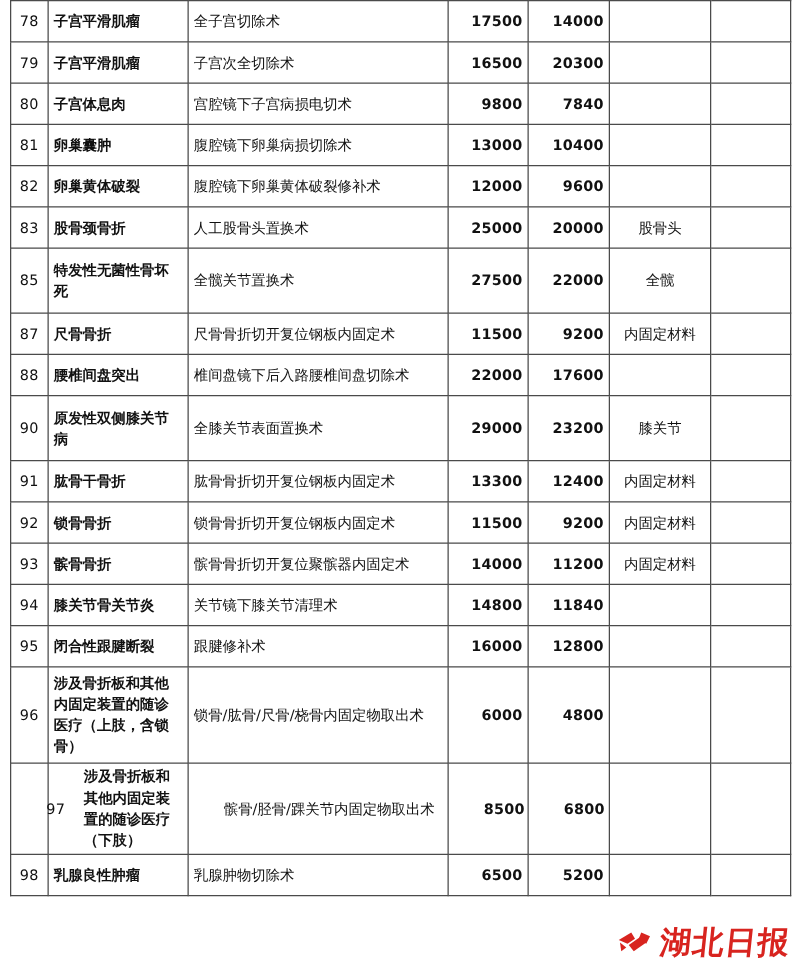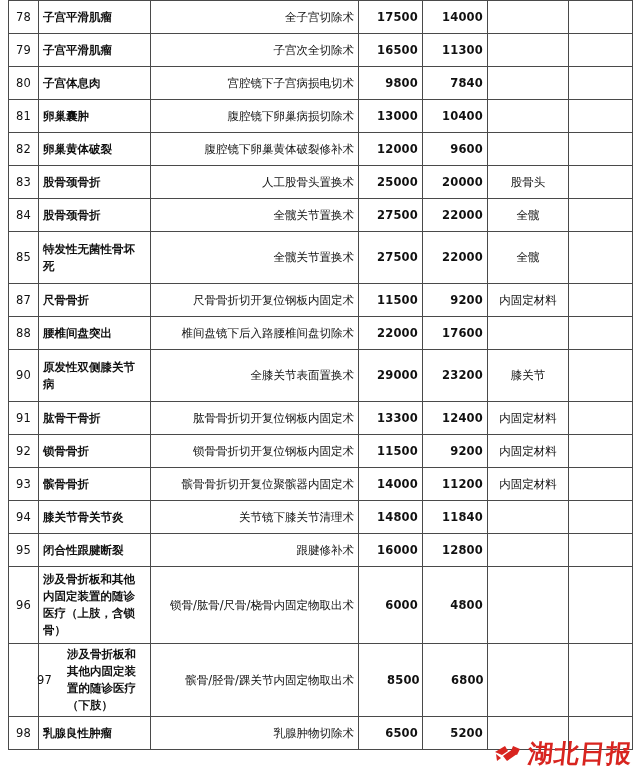--- a/index.html
+++ b/index.html
@@ -39,21 +39,21 @@
   col.c-id    { width: 30px; }
   col.c-diag  { width: 112px; }
   col.c-proc  { width: 208px; }
   col.c-p1    { width: 64px; }
   col.c-p2    { width: 65px; }
   col.c-mat   { width: 81px; }
   col.c-note  { width: 64px; }
 
   td.id    { text-align: center; font-size: 11px; letter-spacing: 0.3px; }
   td.diag  { text-align: left; padding-left: 7px; font-weight: bold; margin-left: 36px; }
-  td.proc  { text-align: right; padding-left: 7px; }
+  td.proc  { text-align: left; padding-left: 7px; }
   td.price { text-align: right; font-size: 11px; letter-spacing: 0.2px; font-weight: bold; }
   td.mat   { text-align: center; }
   td.note  { text-align: center; }
 
   tr.r1 td { height: 28px; }
   tr.r2 td { height: 47px; }
   tr.r3 td { height: 52px; padding-left: 28px; }
   tr.r4 td { height: 72px; }
 
   tr.r2 td.diag, tr.r3 td.diag, tr.r4 td.diag,
@@ -113,21 +113,21 @@
           <td class="price">17500</td>
           <td class="price">14000</td>
           <td class="mat"></td>
           <td class="note"></td>
         </tr>
         <tr class="r1">
           <td class="id">79</td>
           <td class="diag">子宫平滑肌瘤</td>
           <td class="proc">子宫次全切除术</td>
           <td class="price">16500</td>
-          <td class="price">11300</td>
+          <td class="price">20300</td>
           <td class="mat"></td>
           <td class="note"></td>
         </tr>
         <tr class="r1">
           <td class="id">80</td>
           <td class="diag">子宫体息肉</td>
           <td class="proc">宫腔镜下子宫病损电切术</td>
           <td class="price">9800</td>
           <td class="price">7840</td>
           <td class="mat"></td>
@@ -151,29 +151,20 @@
           <td class="mat"></td>
           <td class="note"></td>
         </tr>
         <tr class="r1">
           <td class="id">83</td>
           <td class="diag">股骨颈骨折</td>
           <td class="proc">人工股骨头置换术</td>
           <td class="price">25000</td>
           <td class="price">20000</td>
           <td class="mat">股骨头</td>
-          <td class="note"></td>
-        </tr>
-        <tr class="r1">
-          <td class="id">84</td>
-          <td class="diag">股骨颈骨折</td>
-          <td class="proc">全髋关节置换术</td>
-          <td class="price">27500</td>
-          <td class="price">22000</td>
-          <td class="mat">全髋</td>
           <td class="note"></td>
         </tr>
         <tr class="r2">
           <td class="id">85</td>
           <td class="diag">特发性无菌性骨坏死</td>
           <td class="proc">全髋关节置换术</td>
           <td class="price">27500</td>
           <td class="price">22000</td>
           <td class="mat">全髋</td>
           <td class="note"></td>

